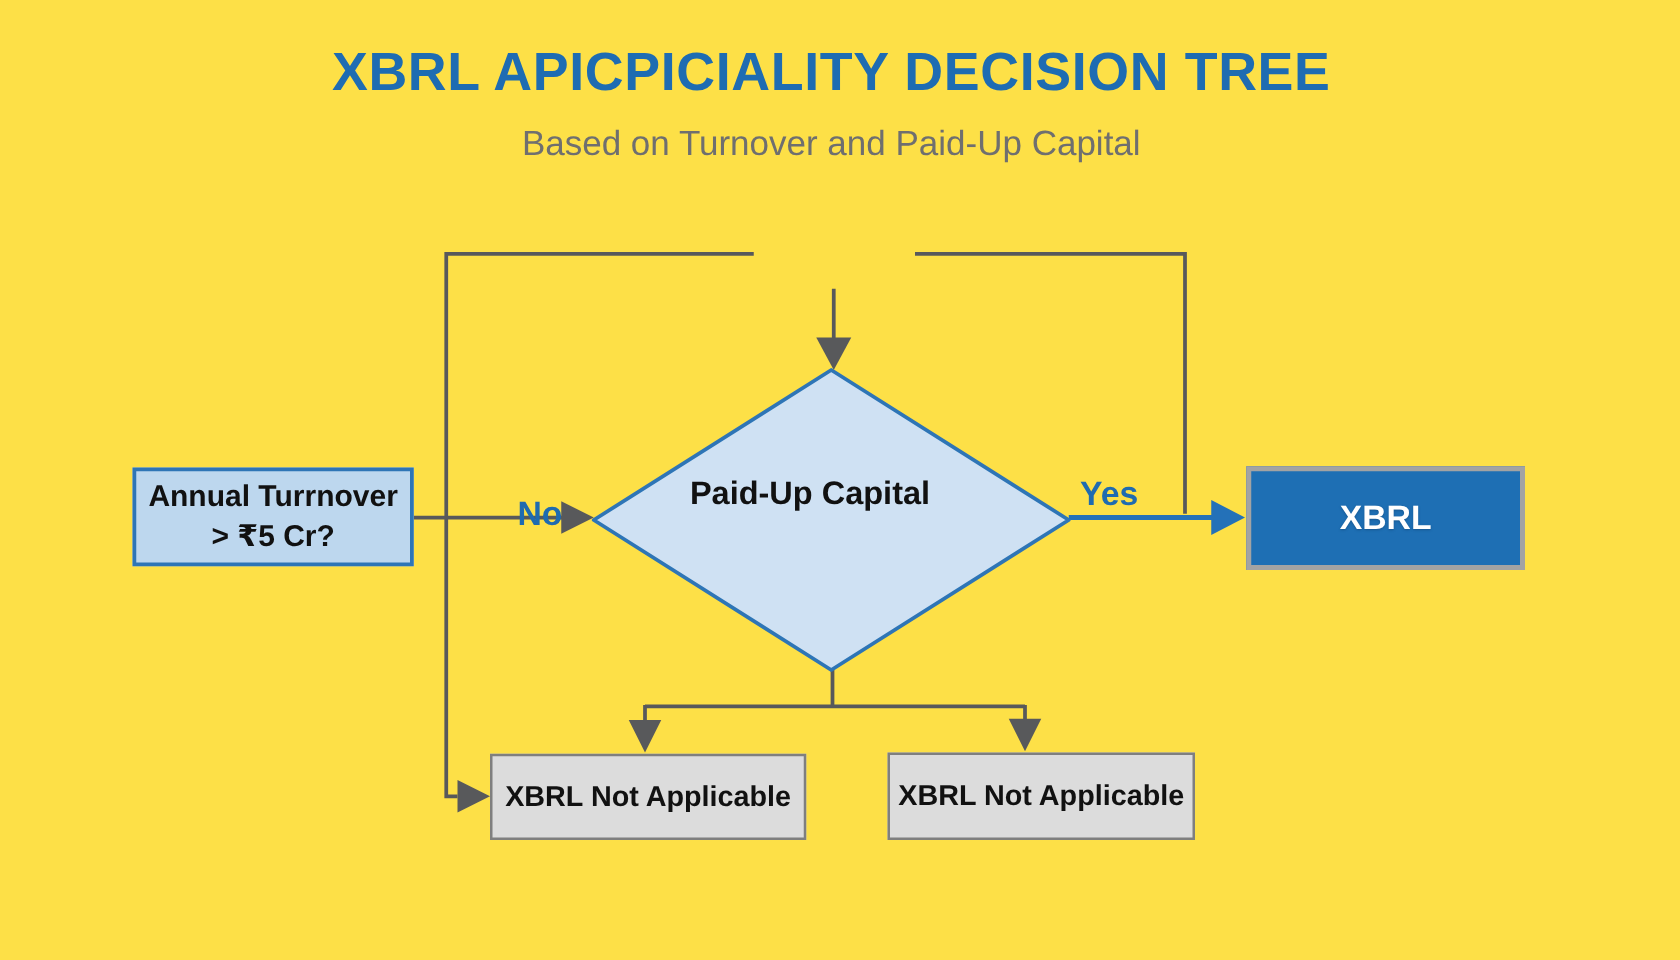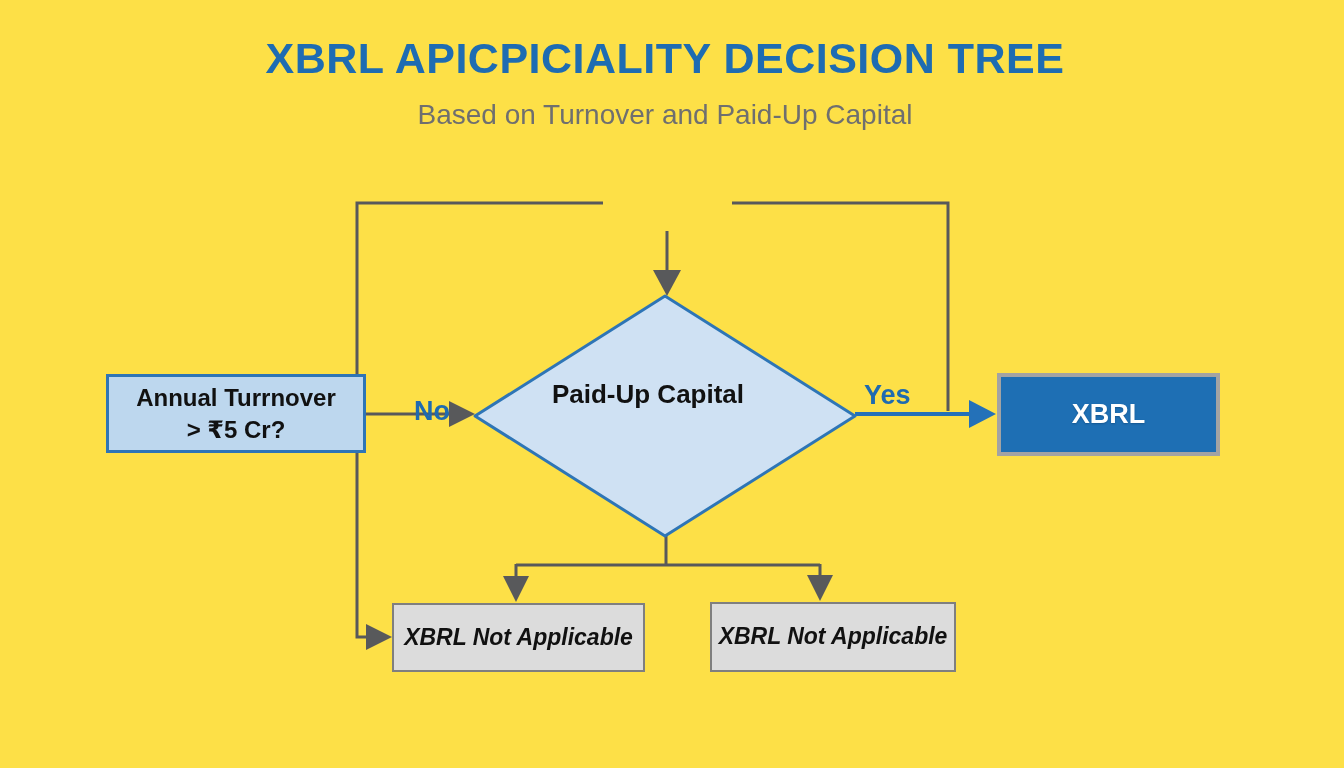--- a/index.html
+++ b/index.html
@@ -69,21 +69,21 @@
     left: 498px; top: 377px;
     width: 300px;
     text-align: center;
     font-size: 26px;
     font-weight: bold;
     color: #111111;
     line-height: 1.35;
   }
   .node-turnover {
     left: 106px; top: 374px;
-    width: 260px; height: 79px;
+    width: 225px; height: 79px;
     background: #bdd7ee;
     border: 3px solid #2e75b6;
     color: #111111;
     font-size: 24px;
     font-weight: bold;
   }
   .node-applicable {
     left: 997px; top: 373px;
     width: 223px; height: 83px;
     background: #1e6fb4;
@@ -92,21 +92,20 @@
     font-size: 27px;
     font-weight: bold;
     text-shadow: 0 1px 2px rgba(10,50,90,0.4);
   }
   .node-notapp {
     background: #dcdcdc;
     border: 2px solid #7f7f7f;
     color: #111111;
     font-size: 23px;
     font-weight: bold;
-    font-style: italic;
   }
   .node-notapp-left  { left: 392px; top: 603px; width: 253px; height: 69px; }
   .node-notapp-right { left: 710px; top: 602px; width: 246px; height: 70px; }
   .edge-label {
     position: absolute;
     font-size: 27px;
     font-weight: bold;
     color: #1f6bb0;
   }
   .edge-label-no  { left: 414px; top: 378px; margin-top: 18px; }

